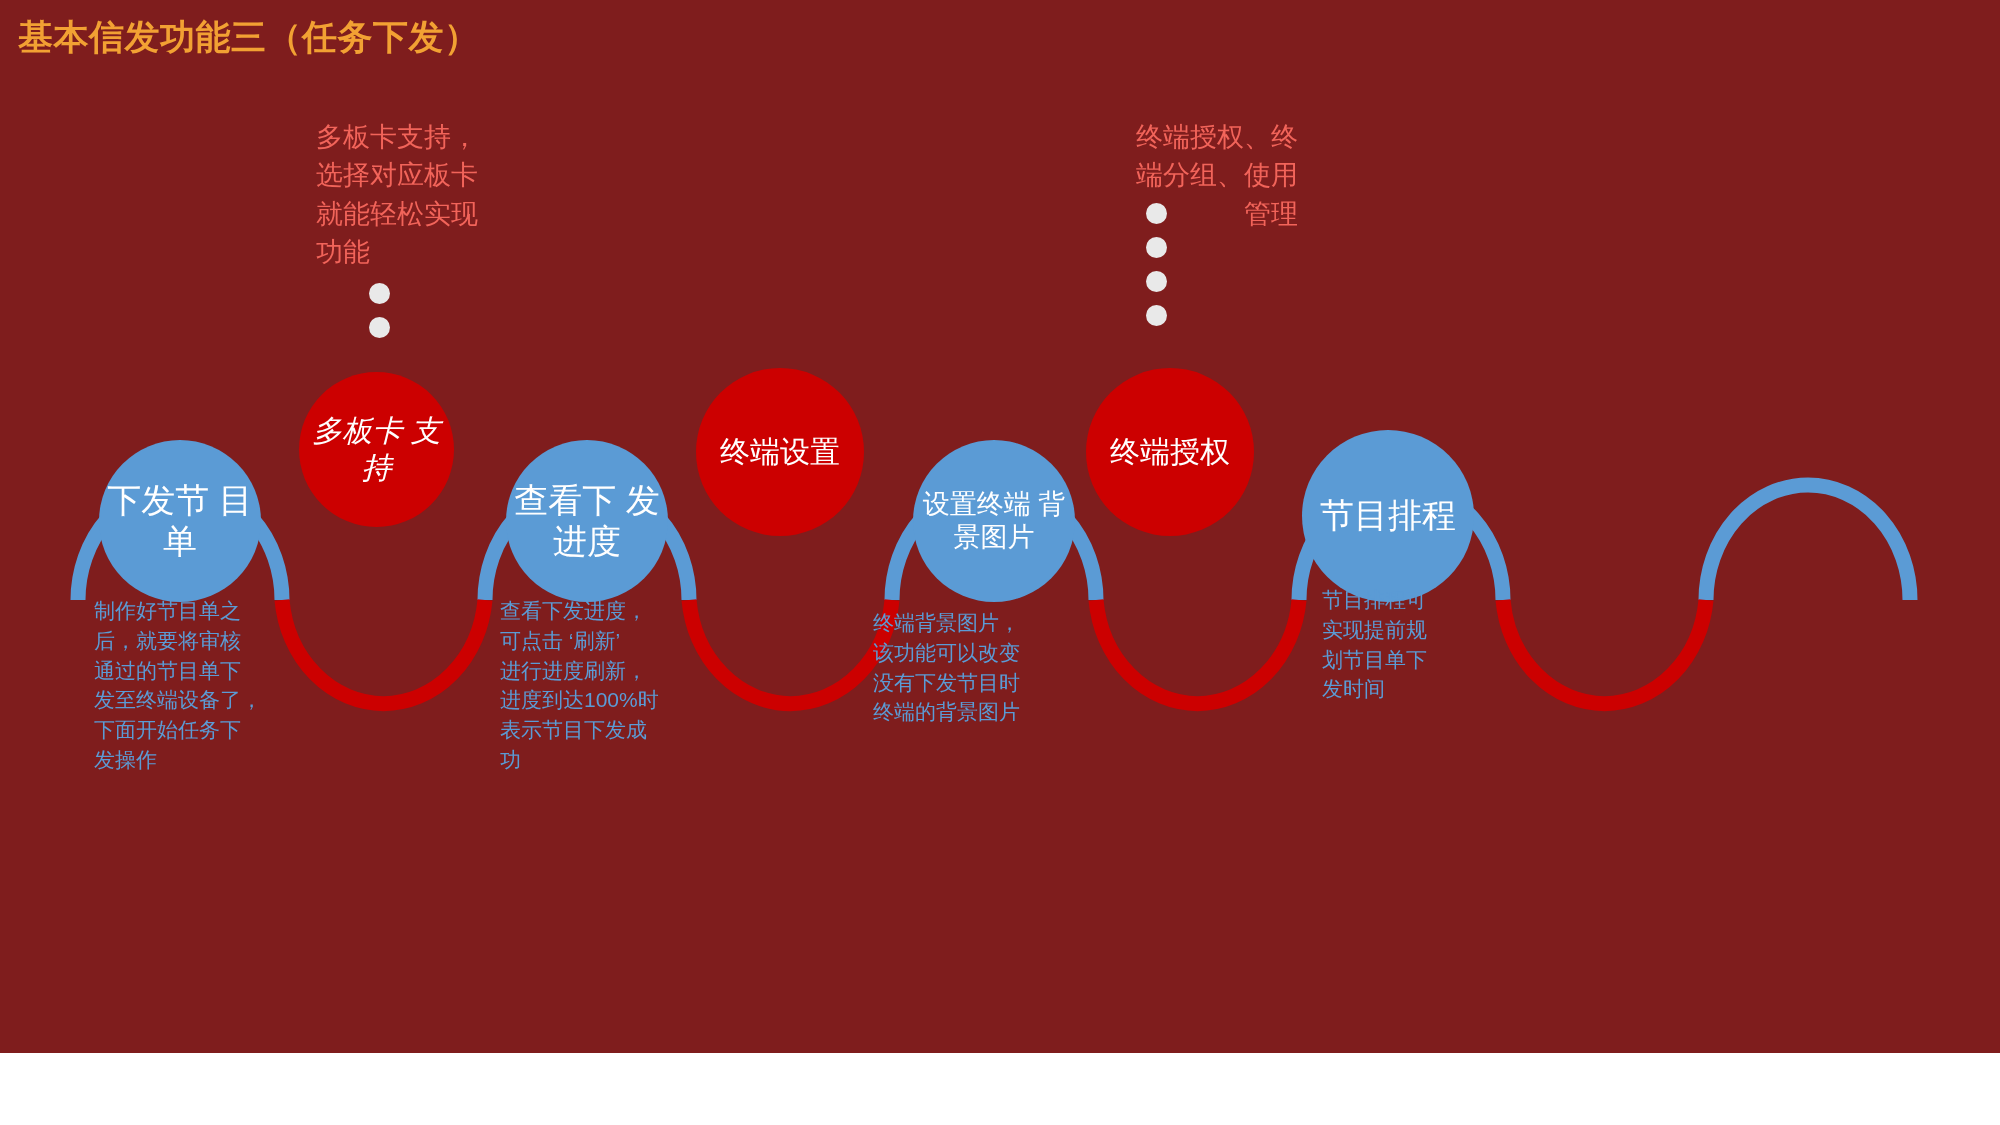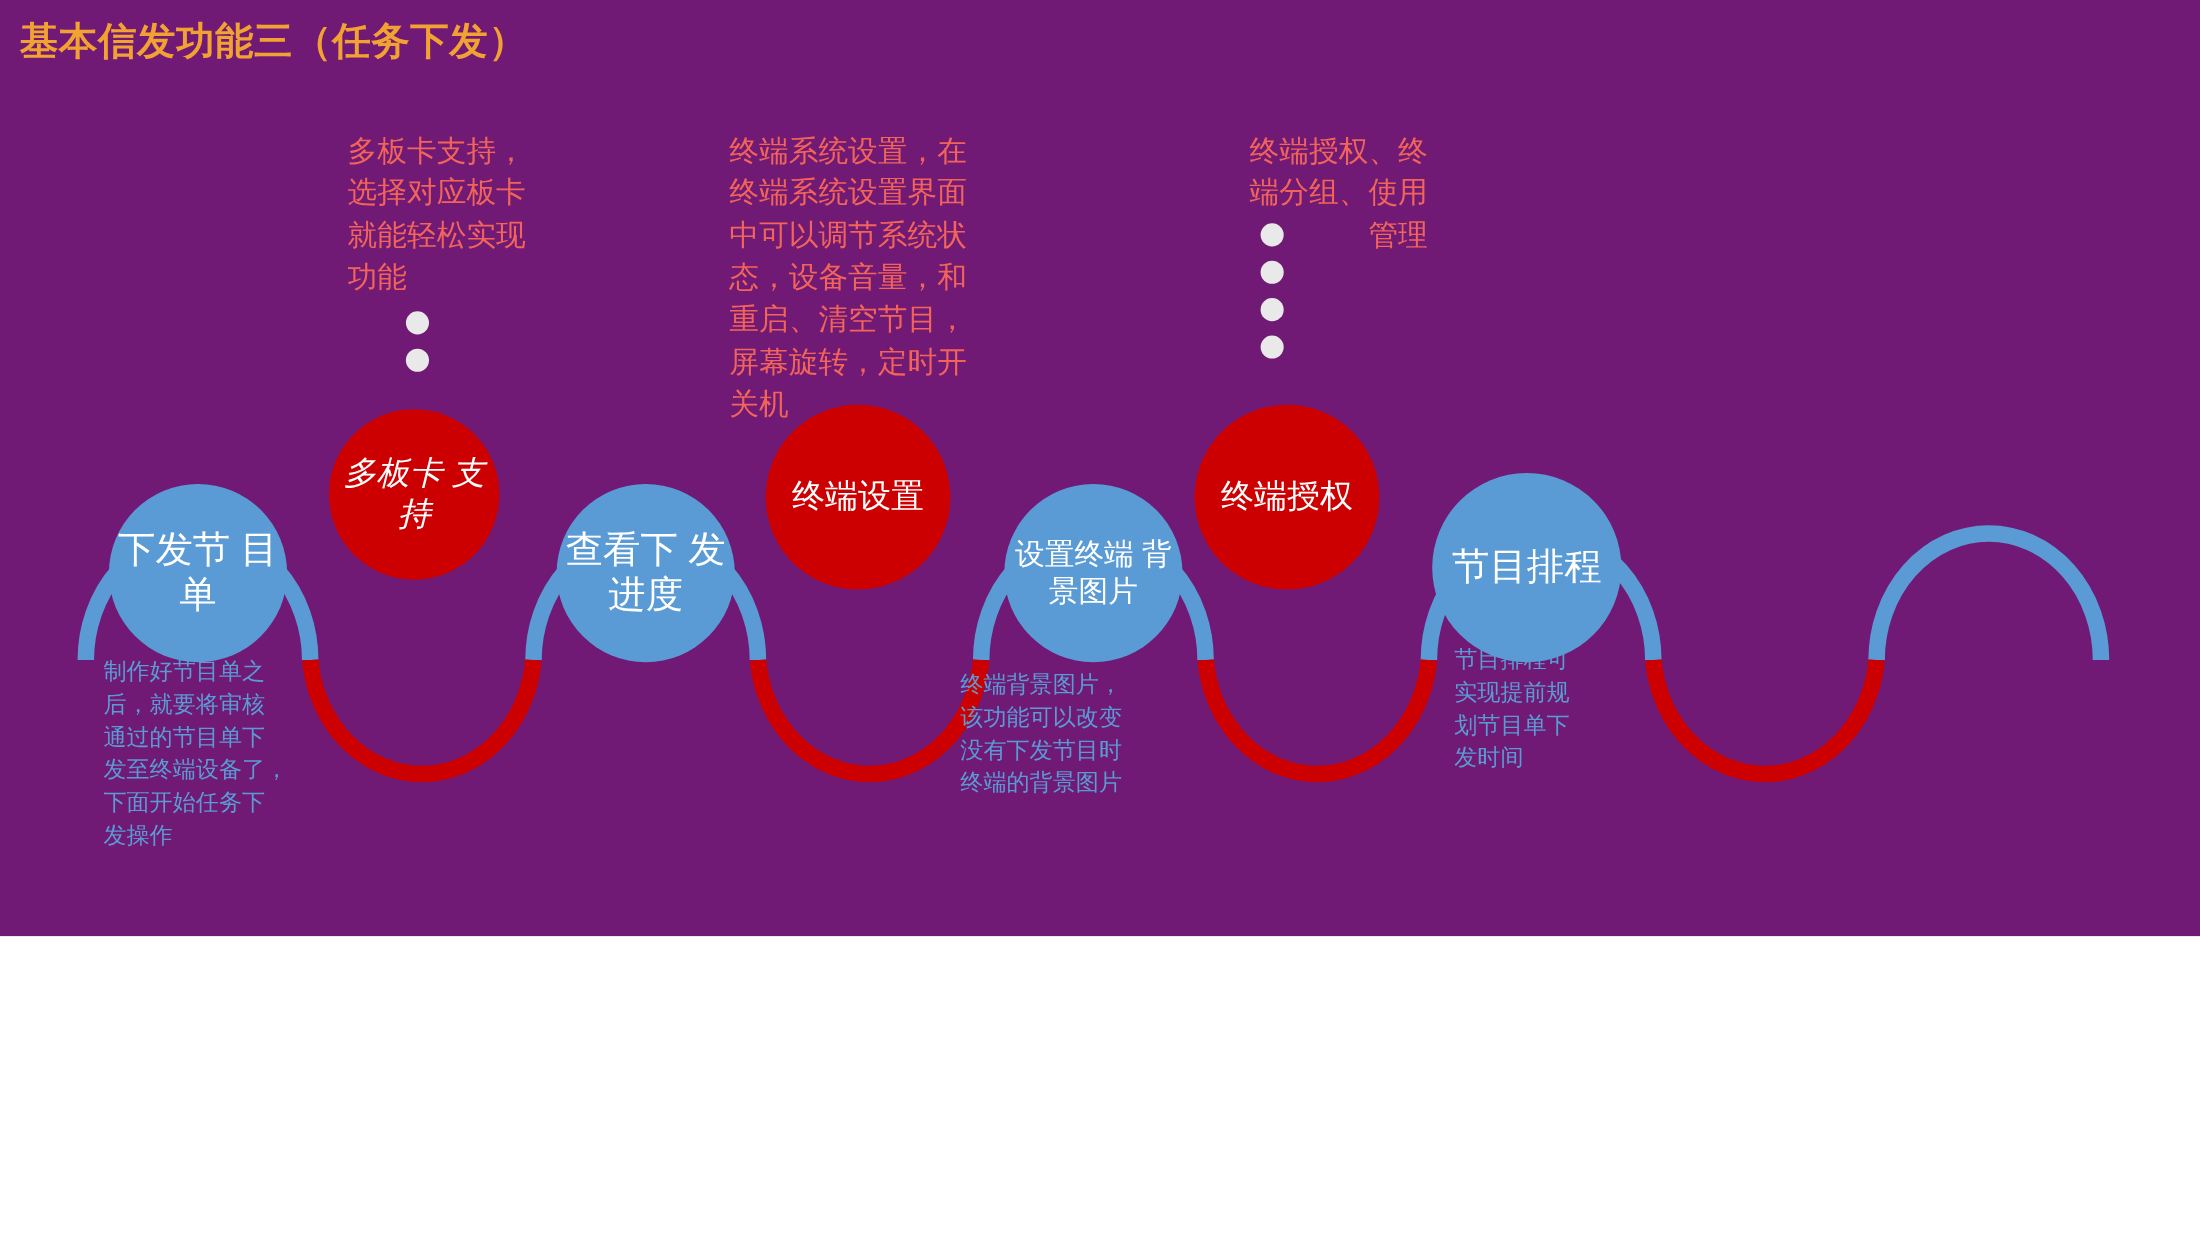--- a/index.html
+++ b/index.html
@@ -4,22 +4,22 @@
 <style>
   * { margin:0; padding:0; box-sizing:border-box; }
   html, body {
     width:2000px; height:1125px;
     background:#ffffff;
     font-family:"Liberation Sans","DejaVu Sans",sans-serif;
     overflow:hidden;
   }
   #slide {
     position:relative;
-    width:2000px; height:851px;
-    background:#701a75;
+    width:2000px; height:1053px;
+    background:#7f1d1d;
   }
 
   
   #title {
     position:absolute;
     left:18px; top:14px;
     font-size:35px;
     font-weight:bold;
     color:#F2A133;
     letter-spacing:0.5px;
@@ -131,45 +131,44 @@
 
   <div class="red-note" style="left:316px; top:118px; width:200px;">多板卡支持，
 选择对应板卡
 就能轻松实现
 功能</div>
   <div class="dots" style="left:369px; top:283px;">
     <div class="dot"></div>
     <div class="dot"></div>
   </div>
 
-  <div class="red-note" style="left:663px; top:118px; width:248px;">终端系统设置，在
-终端系统设置界面
-中可以调节系统状
-态，设备音量，和
-重启、清空节目，
-屏幕旋转，定时开
-关机</div>
 
   <div class="red-note" style="left:1093px; top:118px; width:205px;text-align:right;">终端授权、终
 端分组、使用
 管理</div>
   <div class="dots" style="left:1146px; top:203px;">
     <div class="dot"></div>
     <div class="dot"></div>
     <div class="dot"></div>
     <div class="dot"></div>
   </div>
 
   <div class="blue-note" style="left:94px; top:596px; width:215px;">制作好节目单之
 后，就要将审核
 通过的节目单下
 发至终端设备了，
 下面开始任务下
 发操作</div>
 
+  <div class="blue-note" style="left:500px; top:596px; width:225px;">查看下发进度，
+可点击 ‘刷新’
+进行进度刷新，
+进度到达100%时
+表示节目下发成
+功</div>
 
   <div class="blue-note" style="left:873px; top:608px; width:215px;">终端背景图片，
 该功能可以改变
 没有下发节目时
 终端的背景图片</div>
 
   <div class="blue-note" style="left:1322px; top:585px; width:175px;">节目排程可
 实现提前规
 划节目单下
 发时间</div>

